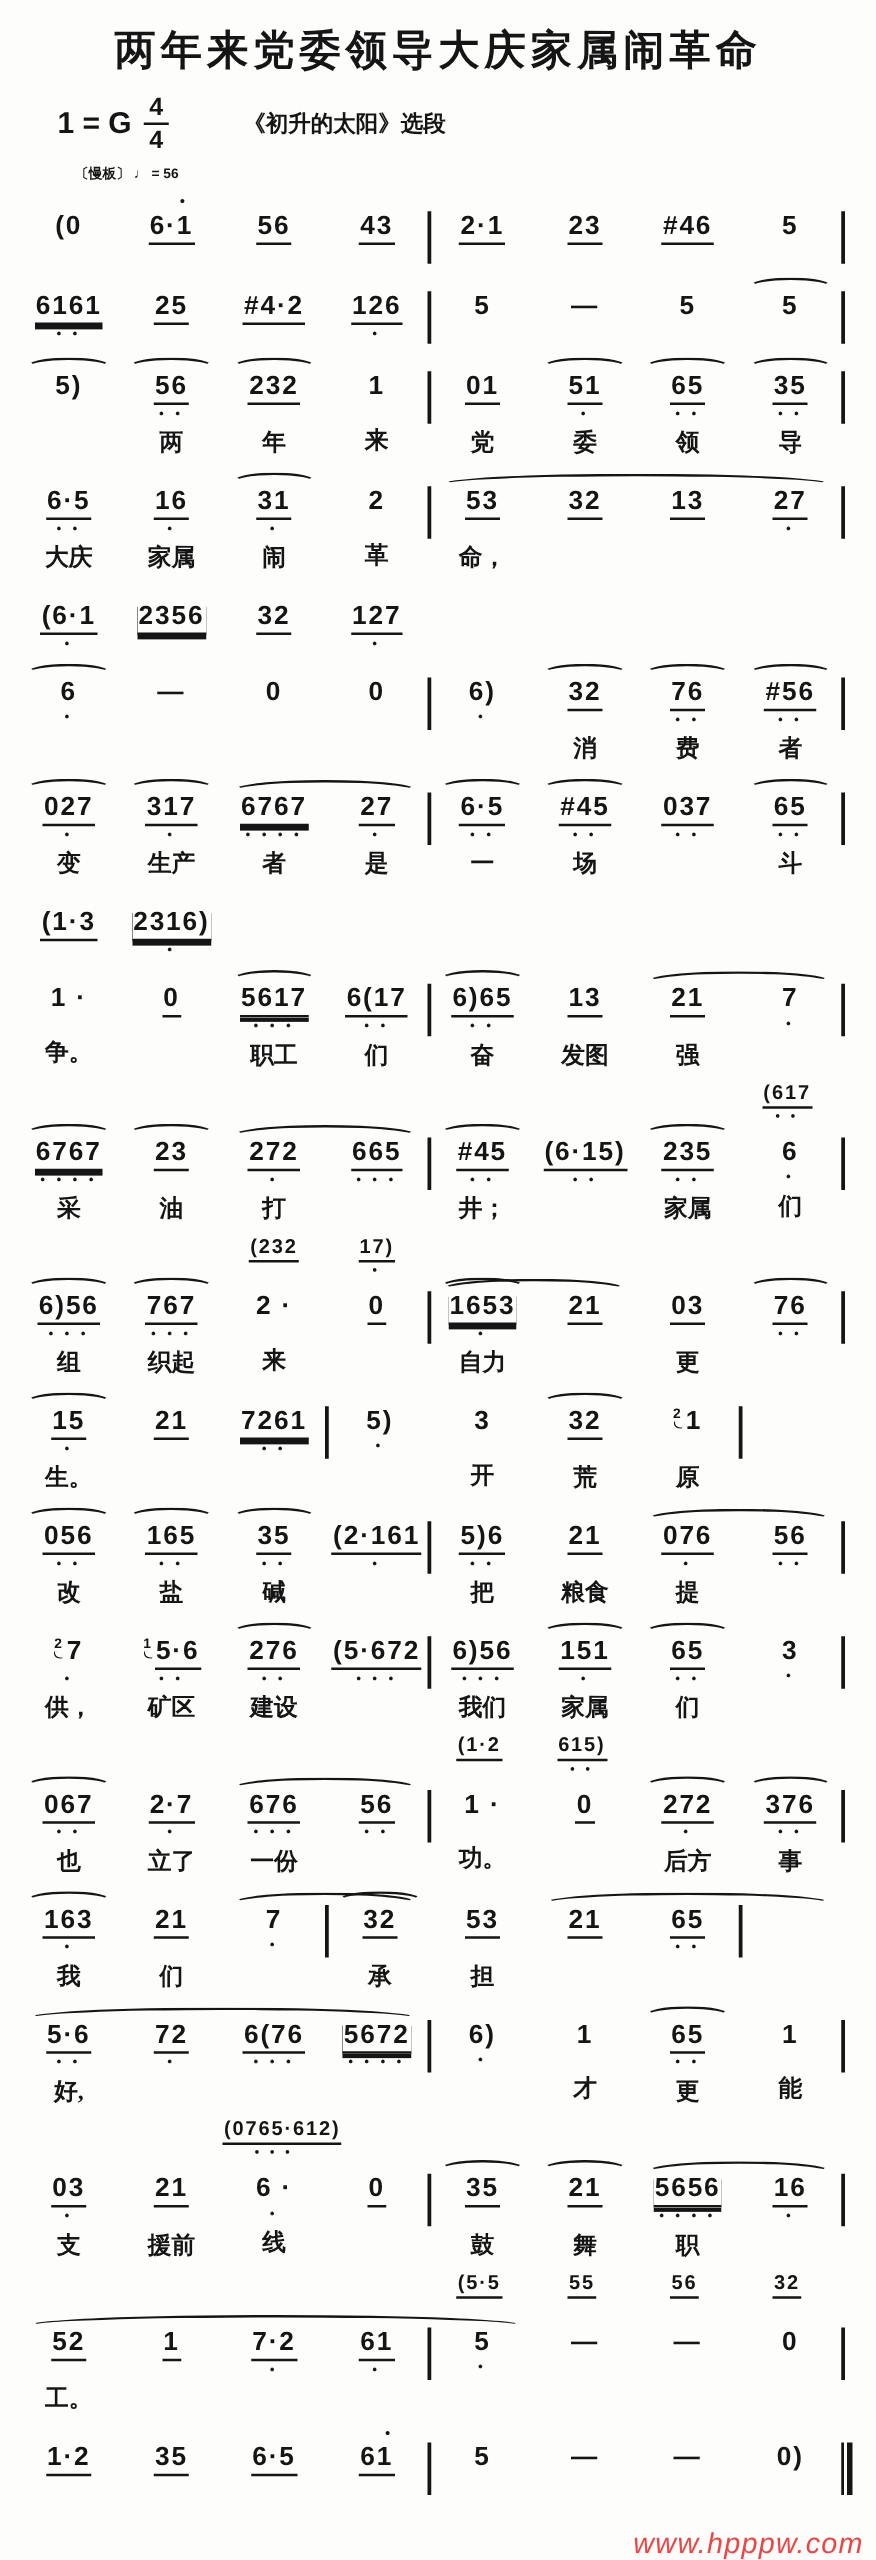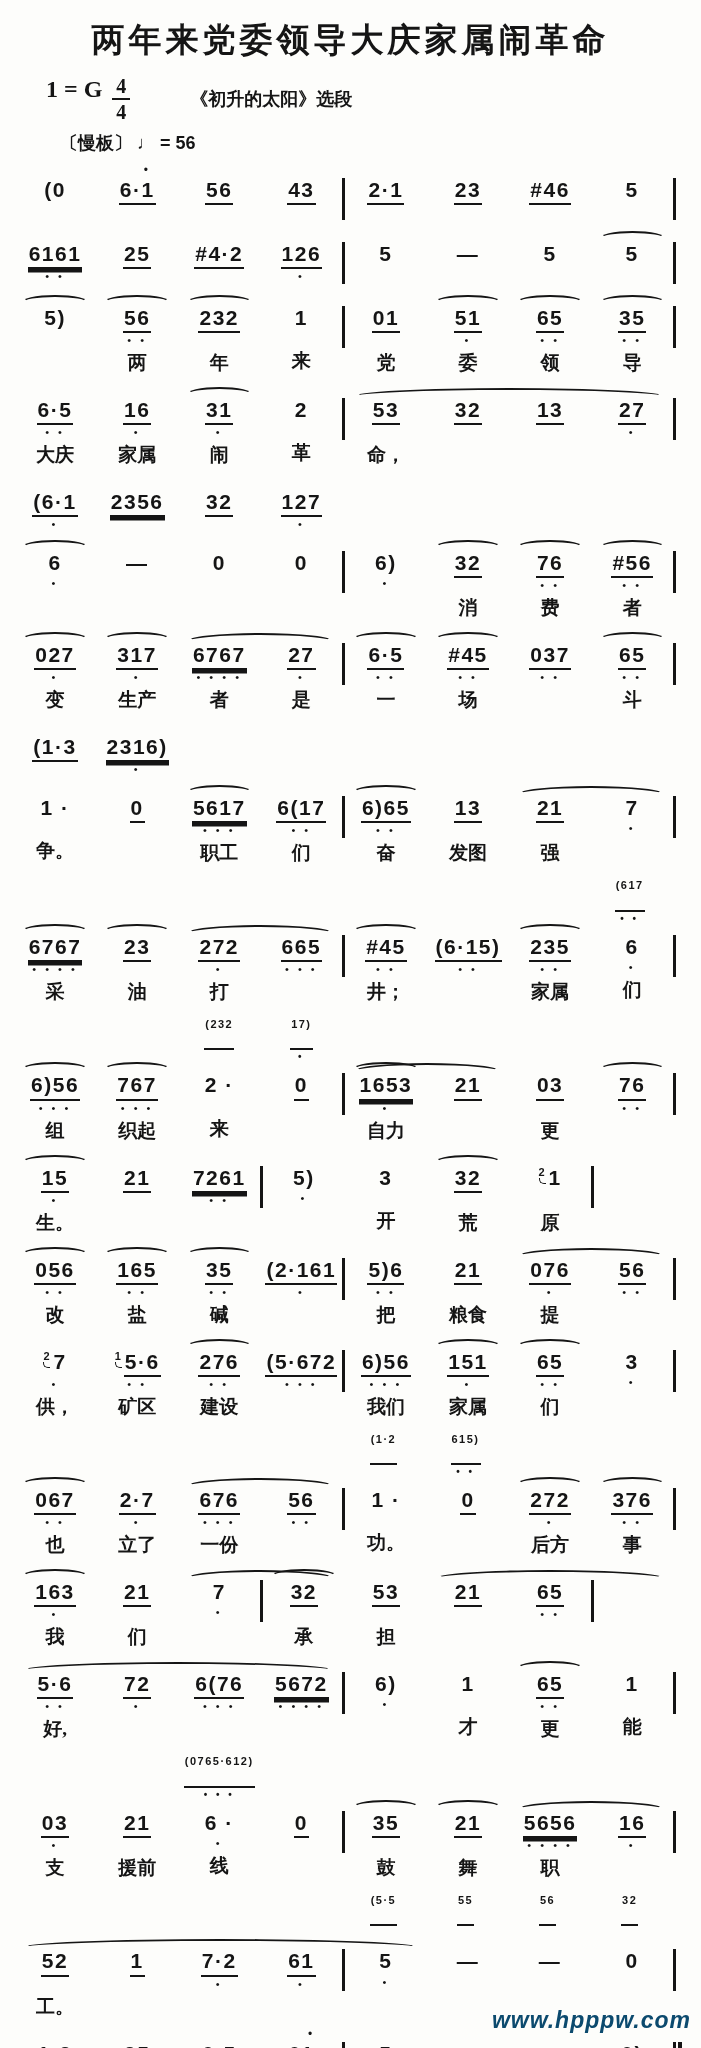--- a/index.html
+++ b/index.html
@@ -10,26 +10,26 @@
     -webkit-font-smoothing:antialiased;
   }
   .page{padding:10px 14px 0 14px;position:relative;height:2038px;}
   
   .title{
     text-align:center;font-size:33px;font-weight:bold;letter-spacing:4px;
     font-family:"Liberation Serif","DejaVu Serif",serif;
     margin:8px 0 14px 0;
   }
   .meta{display:flex;align-items:center;margin-left:32px;height:44px;}
-  .keysig{font-size:24px;font-weight:bold;display:flex;font-family:Liberation Serif, serif;}
+  .keysig{font-size:24px;font-weight:bold;display:flex;align-items:center;}
   .frac{display:inline-flex;flex-direction:column;align-items:center;margin-left:10px;font-size:20px;line-height:1;}
   .frac .top{padding:0 4px 2px 4px;border-bottom:2.5px solid #151515;}
   .frac .bot{padding-top:2px;}
   .subtitle{font-size:18px;font-weight:bold;margin-left:60px;font-family:"Liberation Serif","DejaVu Serif",serif;}
-  .tempo{margin:10px 0 4px 46px;font-size:18px;font-weight:bold;}
+  .tempo{margin:10px 0 4px 46px;font-size:11px;font-weight:bold;}
   
   .score{margin-top:10px;}
   .sys{position:relative;margin-bottom:9px;}
   .prerow{display:flex;margin-bottom:0;}
   .pcell{width:12.2%;text-align:center;font-size:16px;font-weight:bold;}
   .pcell .nt{display:inline-block;}
   .noterow{display:flex;position:relative;align-items:flex-start;}
   .cell{width:12.2%;text-align:center;position:relative;}
   .arcsp{position:relative;height:14px;}
   .arc{
@@ -37,21 +37,21 @@
     border:2.5px solid transparent;border-top-color:#151515;border-radius:50%;
   }
   .da{position:absolute;top:0;left:calc(50% + 0.55em);font-size:12px;line-height:10px;}
   .ntline{white-space:nowrap;}
   .nt{
     display:inline-block;font-size:21px;font-weight:bold;letter-spacing:1.5px;
     line-height:1.05;padding:0 1px 2px 1px;
   }
   .u1{border-bottom:2.5px solid #151515;}
   .u2{border-bottom:2.5px solid #151515;box-shadow:0 3.5px 0 #151515;}
-  .pcell .nt{font-size:11px;padding-bottom:18px;}
+  .pcell .nt{font-size:16px;padding-bottom:1px;}
   .db{font-size:11px;line-height:7px;height:8px;letter-spacing:3px;margin-top:4px;}
   .pcell .db{height:7px;margin-top:3px;font-size:10px;}
   .grace{
     display:inline-block;position:relative;top:-9px;font-size:11px;font-weight:bold;
     margin-right:2px;line-height:1;
   }
   .grace::after{
     content:'';display:block;width:6px;height:5px;margin-left:1px;
     border-left:1.5px solid #151515;border-bottom:1.5px solid #151515;
     border-radius:0 0 0 5px;
@@ -63,22 +63,22 @@
   .bar{width:2.5px;background:#151515;height:42px;margin-top:13px;flex:none;}
   .bar.final{
     width:9px;background:linear-gradient(90deg,#151515 0 2.5px,transparent 2.5px 4.5px,#151515 4.5px 100%);
   }
   .sparc{
     position:absolute;top:3px;height:13px;
     border:2.5px solid transparent;border-top-color:#151515;border-radius:50%;
   }
   
   .watermark{
-    position:absolute;right:10px;bottom:14px;
-    font-size:23px;font-weight:bold;font-style:italic;color:#0c4a6e;letter-spacing:1px;
+    position:absolute;right:10px;bottom:0;
+    font-size:23px;font-weight:normal;font-style:italic;color:#ef4444;letter-spacing:1px;
   }
 </style>
 </head>
 <body>
 
 <div class="page">
   <div class="title">两年来党委领导大庆家属闹革命</div>
 
   <div class="meta">
     <span class="keysig">

